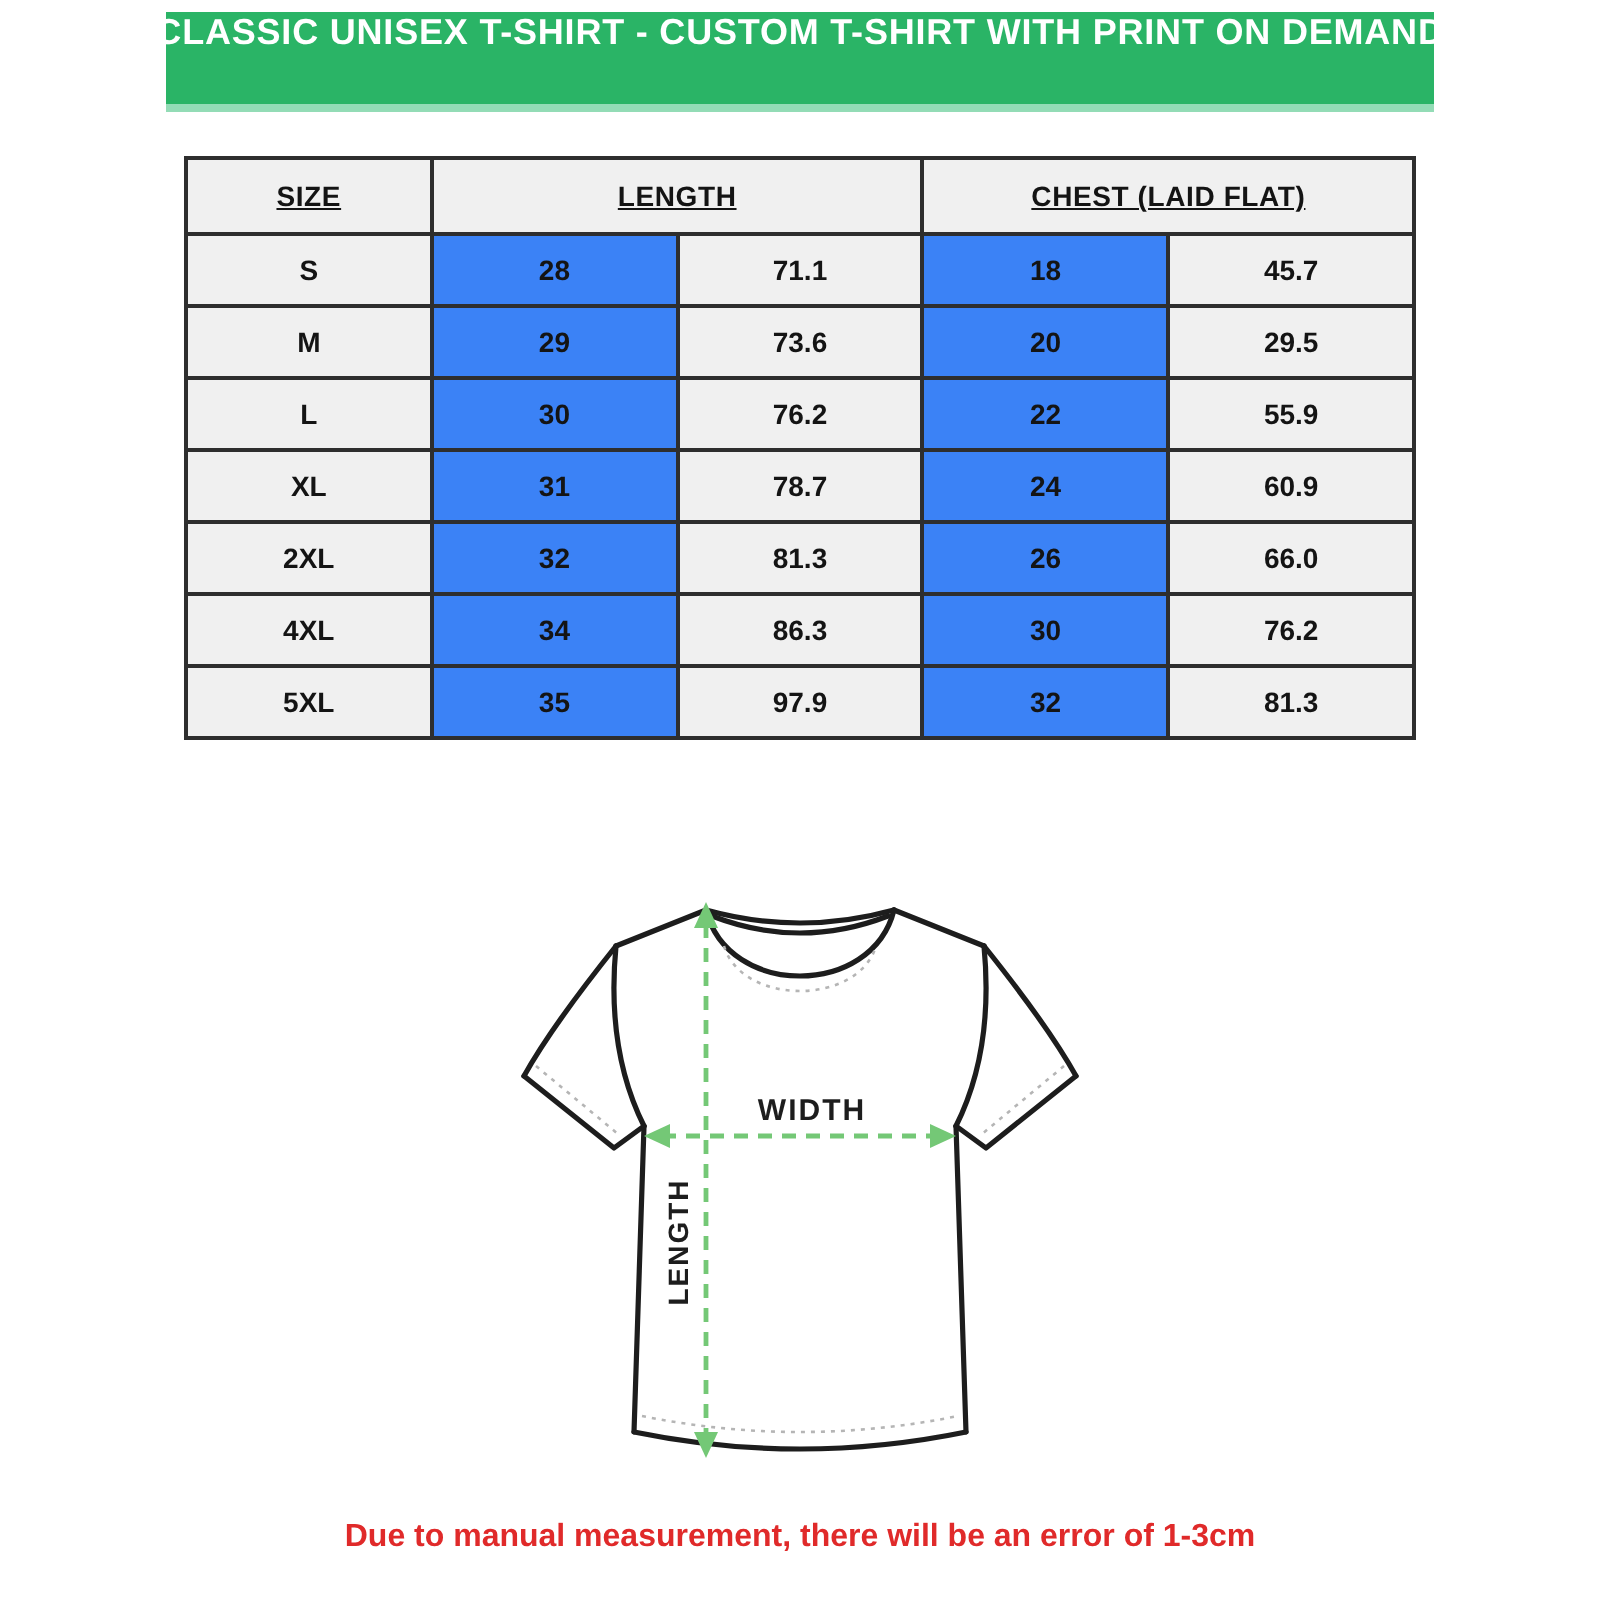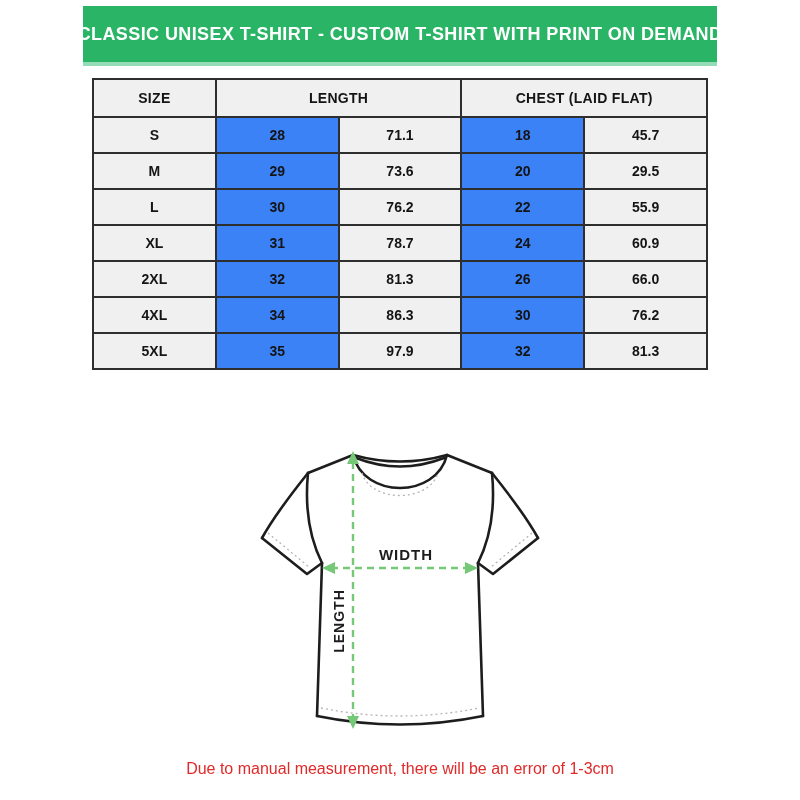--- a/index.html
+++ b/index.html
@@ -15,24 +15,24 @@
   html,body{background:#ffffff;}
   .page{
     position:relative;
     width:800px;height:800px;
     background:#ffffff;
     font-family:"Liberation Sans","DejaVu Sans",sans-serif;
     color:var(--ink);
     overflow:hidden;
   }
   .banner{
-    position:absolute;left:83px;top:6px;width:634px;height:60px;
+    position:absolute;left:83px;top:6px;width:634px;height:50px;
     background:var(--banner-green);
     border-bottom:4px solid var(--banner-strip);
-    display:flex;align-items:center;justify-content:center;
+    display:flex;justify-content:center;
   }
   .banner span{
     color:#ffffff;font-weight:700;font-size:18px;letter-spacing:.4px;
     white-space:nowrap;
   }
   table.size-table{
     position:absolute;left:92px;top:78px;width:616px;
     border-collapse:collapse;
     table-layout:fixed;
   }
@@ -42,31 +42,32 @@
     font-size:14px;
     height:36px;
     background:#3b82f6;
     color:var(--ink);
   }
   table.size-table th{
     font-weight:700;
     background:var(--cell-gray);
     height:38px;
     letter-spacing:.3px;
+    text-decoration:underline;
   }
   table.size-table td.shade{background:var(--cell-gray);}
   table.size-table td.size-col{font-weight:700;}
   table.size-table td{font-weight:600;}
   .diagram{
     position:absolute;left:240px;top:440px;width:320px;height:310px;
   }
   .footer-note{
     position:absolute;left:0;top:760px;width:800px;
     text-align:center;
-    font-weight:400;font-size:16px;
+    font-weight:700;font-size:16px;
     color:var(--error-red);
   }
 </style>
 </head>
 <body>
 
 <div class="page">
 
   <div class="banner">
     <span>CLASSIC UNISEX T-SHIRT - CUSTOM T-SHIRT WITH PRINT ON DEMAND</span>

